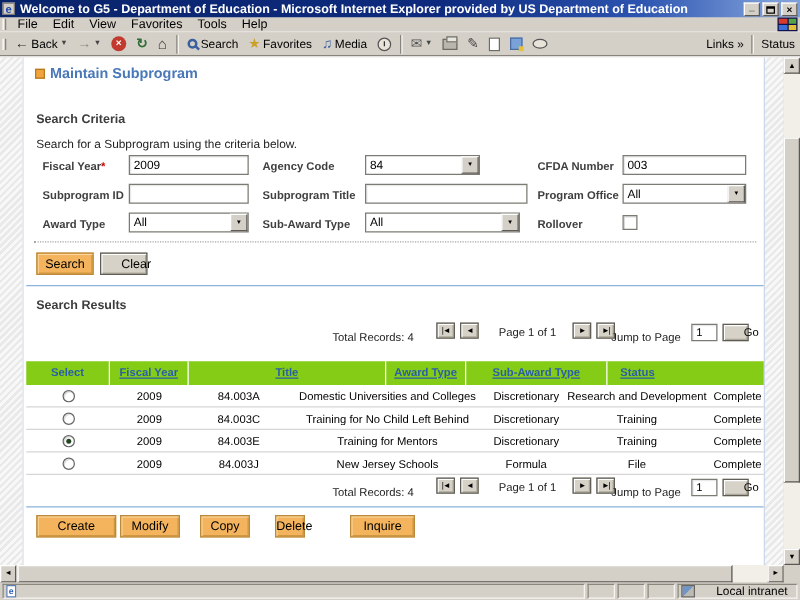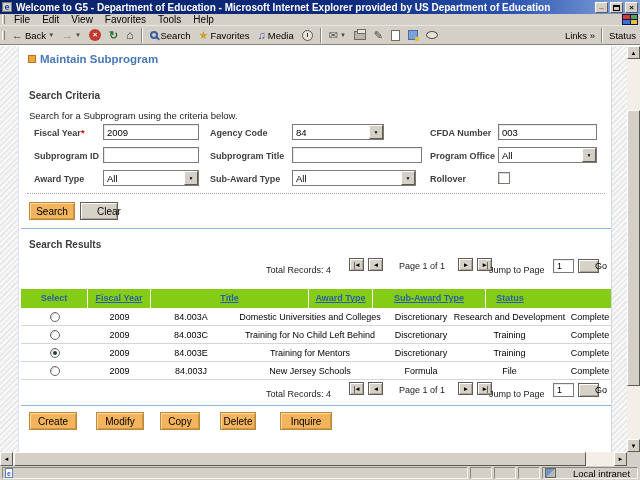--- a/index.html
+++ b/index.html
@@ -164,22 +164,22 @@
   .c1{width:67px;} .c2{width:63px;} .c3{width:80px;} .c4{width:158px;} .c5{width:64px;} .c6{width:113px;} .c7{width:48px;}
   .colhead-link { text-decoration:underline; }
   .radio { display:inline-block; width:10px; height:10px; border:1px solid #666; border-radius:50%;
     background:#fff; position:relative; vertical-align:middle; box-shadow:inset 1px 1px 0 #ddd; }
   .radio.checked::after { content:""; position:absolute; left:2px; top:2px; width:4px; height:4px;
     border-radius:50%; background:#224422; }
 
   
   .acts { position:absolute; left:0; top:366px; width:594px; height:18px; }
   .act-btn { top:0; height:18px; }
-  .b-create { left:10px; width:48px; } .b-modify { left:77px; width:48px; }
-  .b-copy { left:141px; width:40px;text-align:center; } .b-delete { left:201px; width:36px; } .b-inquire { left:261px; width:52px; }
+  .b-create { left:10px; width:64px; } .b-modify { left:77px; width:48px; }
+  .b-copy { left:141px; width:40px;text-align:center; } .b-delete { left:201px; width:24px; } .b-inquire { left:261px; width:52px; }
 </style>
 </head>
 <body>
 
 <div id="window">
 
   <div class="titlebar">
     <span class="ie-appicon">e</span>
     <span class="title-text">Welcome to G5 - Department of Education - Microsoft Internet Explorer provided by US Department of Education</span>
     <span class="winbtns">

